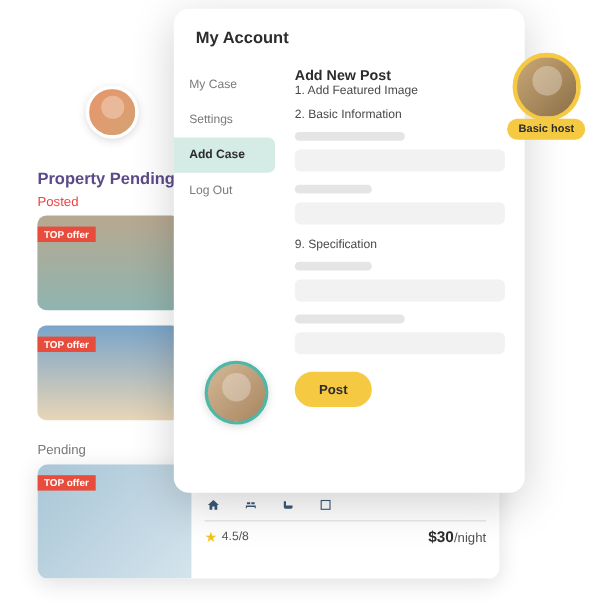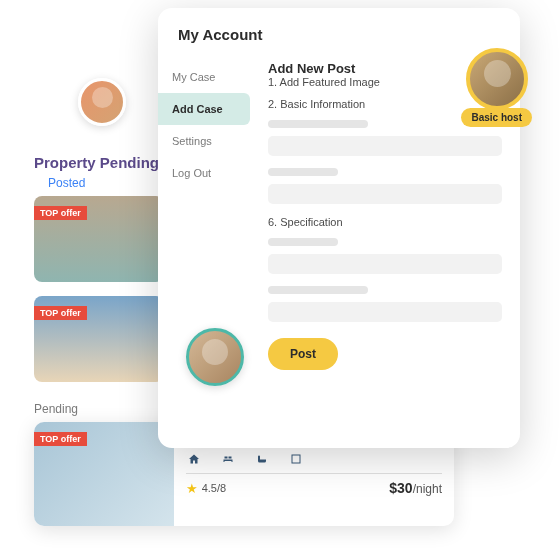--- a/index.html
+++ b/index.html
@@ -1,37 +1,37 @@
 <!DOCTYPE html>
 <html><head>
 <meta charset="utf-8">
 <style>
 *{margin:0;padding:0;box-sizing:border-box;font-family:-apple-system,BlinkMacSystemFont,'Segoe UI',sans-serif}
 body{width:560px;height:560px;background:#fff;position:relative;overflow:hidden}
 .bg-avatar-1{position:absolute;top:78px;left:78px;width:48px;height:48px;border-radius:50%;background:linear-gradient(135deg,#e8956b,#d4a373);border:3px solid #fff;box-shadow:0 2px 8px rgba(0,0,0,0.15)}
 .section-title{position:absolute;top:154px;left:34px;font-size:15px;font-weight:700;color:#5b4a8a}
-.status-posted{position:absolute;top:176px;left:48px;font-size:12px;color:#3b82f6}
+.status-posted{position:absolute;top:176px;left:34px;font-size:12px;color:#ef4444}
 .property-card-1{position:absolute;top:196px;left:34px;width:130px;height:86px;border-radius:8px;background:linear-gradient(180deg,#b8a890 0%,#8fb5b0 100%);overflow:hidden}
 .property-card-2{position:absolute;top:296px;left:34px;width:130px;height:86px;border-radius:8px;background:linear-gradient(180deg,#7aa5c9 0%,#e8d5b7 100%);overflow:hidden}
 .top-offer-badge{position:absolute;top:10px;left:0;background:#e74c3c;color:#fff;font-size:9px;font-weight:600;padding:2px 6px}
 .status-pending{position:absolute;top:402px;left:34px;font-size:12px;color:#7a7a7a}
 .property-card-3{position:absolute;top:422px;left:34px;width:420px;height:104px;border-radius:10px;background:#fff;box-shadow:0 4px 20px rgba(0,0,0,0.12);display:flex;overflow:hidden}
 .card3-img{width:140px;height:104px;background:linear-gradient(135deg,#a8c5d6,#d4e4ec);position:relative}
 .card3-content{flex:1;padding:10px 12px;position:relative}
 .card3-title{font-size:13px;font-weight:700;color:#2c2c2c;margin-bottom:6px}
 .card3-icons{display:flex;gap:18px;margin-bottom:8px}
 .card3-icon{width:16px;height:12px;color:#3a5a7a}
 .card3-divider{height:1px;background:#e0e0e0;margin-bottom:6px}
 .card3-bottom{display:flex;justify-content:space-between;align-items:center}
 .card3-rating{display:flex;align-items:center;gap:4px;font-size:11px;color:#555}
 .star{color:#f5c518;font-size:13px}
 .card3-price{font-size:12px;color:#555}
 .card3-price strong{font-size:14px;color:#2c2c2c;font-weight:700}
 .heart{position:absolute;top:10px;right:10px;color:#e74c3c;font-size:14px}
-.modal{position:absolute;top:8px;left:158px;width:362px;height:440px;background:#fff;border-radius:14px;box-shadow:0 10px 40px rgba(0,0,0,0.18)}
+.modal{position:absolute;top:8px;left:158px;width:319px;height:440px;background:#fff;border-radius:14px;box-shadow:0 10px 40px rgba(0,0,0,0.18)}
 .modal-header{padding:18px 20px 12px;font-size:15px;font-weight:700;color:#2c2c2c}
 .modal-body{display:flex;height:calc(100% - 50px)}
 .sidebar{width:92px;padding-top:6px}
 .sidebar-item{padding:10px 14px;font-size:11px;color:#7a7a7a;cursor:pointer}
 .sidebar-item.active{background:#d4ebe6;color:#2c2c2c;font-weight:600;border-radius:0 6px 6px 0}
 .main-content{flex:1;padding:6px 18px 14px}
 .main-title{font-size:13px;font-weight:700;color:#2c2c2c;}
 .step-label{font-size:11px;color:#4a4a4a;margin-bottom:10px}
 .skeleton-short{width:100px;height:8px;background:#e5e5e5;border-radius:4px;margin-bottom:8px}
 .skeleton-input{width:100%;height:20px;background:#f2f2f2;border-radius:5px;margin-bottom:12px}
@@ -94,33 +94,33 @@
       </div>
     </div>
   </div>
 </div>
 
 <div class="modal">
   <div class="modal-header">My Account</div>
   <div class="modal-body">
     <div class="sidebar">
       <div class="sidebar-item">My Case</div>
+      <div class="sidebar-item">Settings</div>
       <div class="sidebar-item active">Add Case</div>
-      <div class="sidebar-item">Settings</div>
       <div class="sidebar-item">Log Out</div>
     </div>
     <div class="main-content">
       <div class="main-title">Add New Post</div>
       <div class="step-label">1. Add Featured Image</div>
       <div class="step-label">2. Basic Information</div>
       <div class="skeleton-short"></div>
       <div class="skeleton-input"></div>
       <div class="skeleton-med"></div>
       <div class="skeleton-input"></div>
-      <div class="step-label">6. Specification</div>
+      <div class="step-label">9. Specification</div>
       <div class="skeleton-med"></div>
       <div class="skeleton-input"></div>
       <div class="skeleton-short"></div>
       <div class="skeleton-input"></div>
       <button class="post-btn">Post</button>
     </div>
   </div>
 </div>
 
 <div class="avatar-host">

